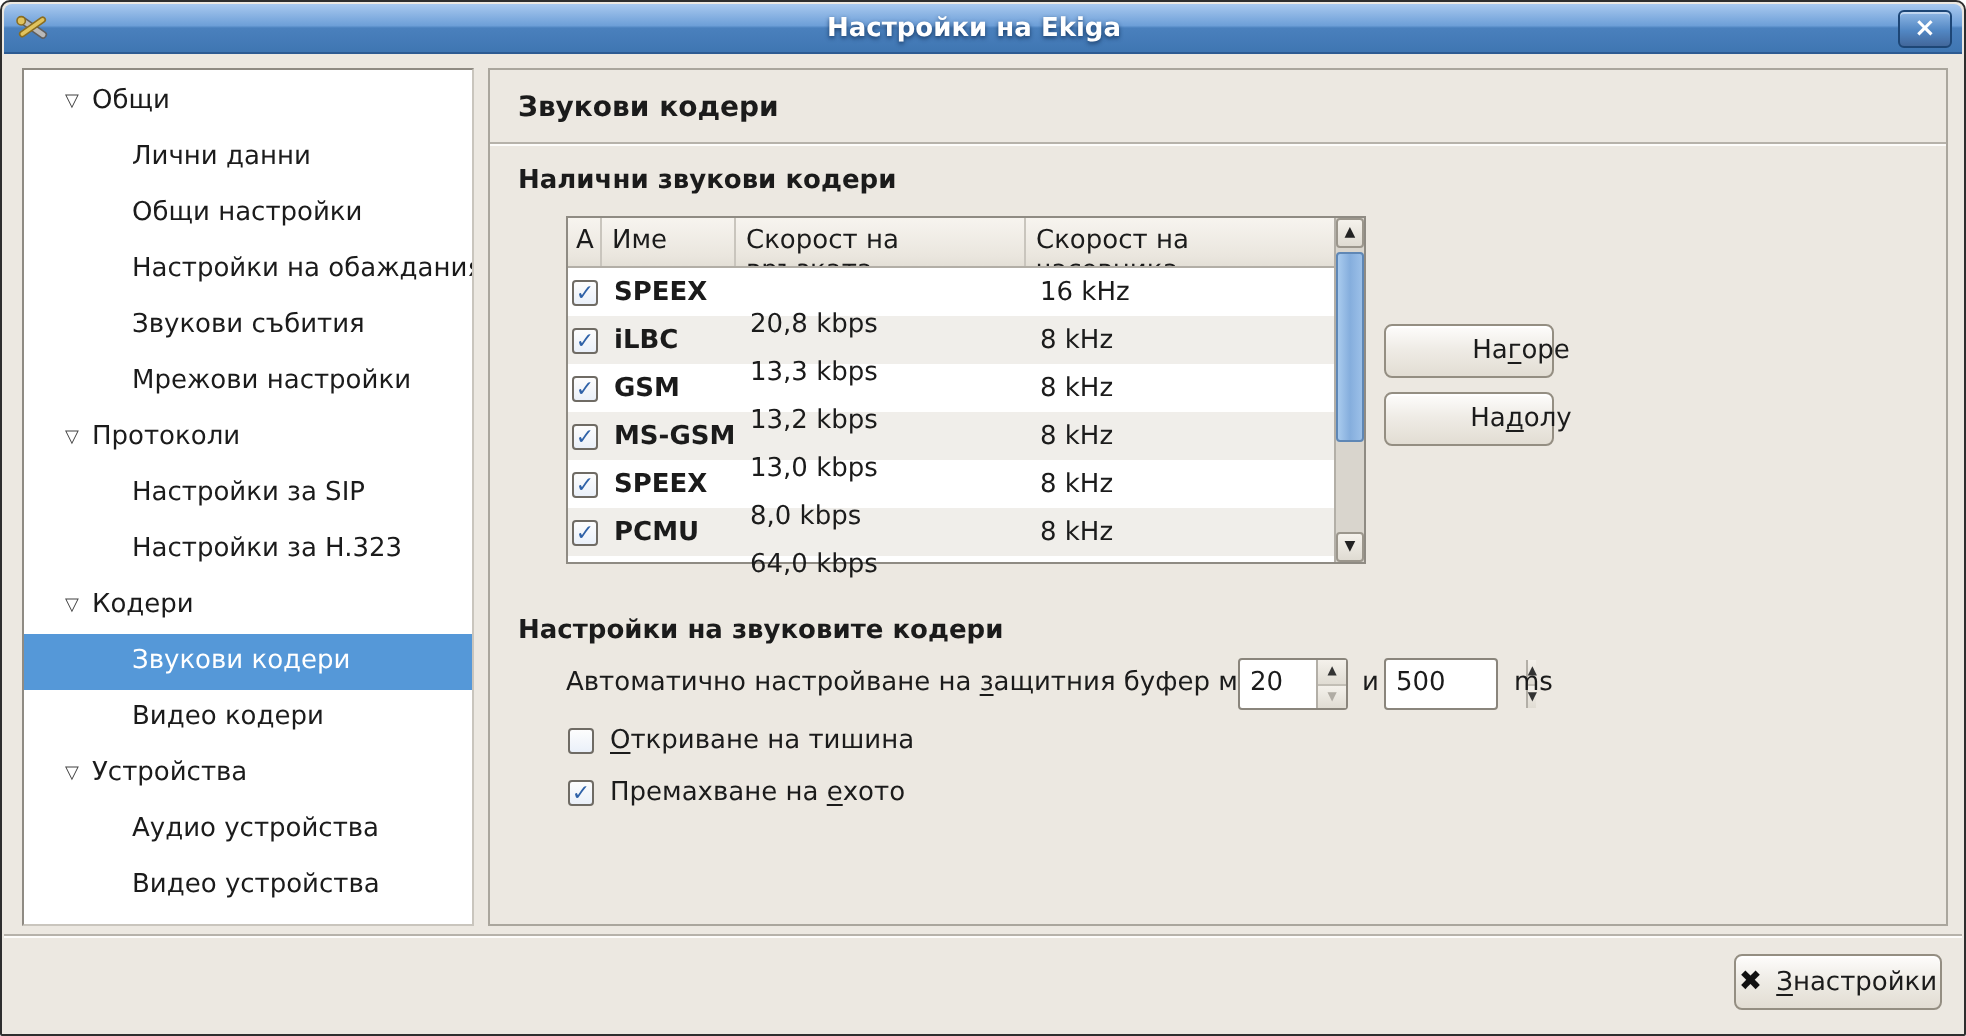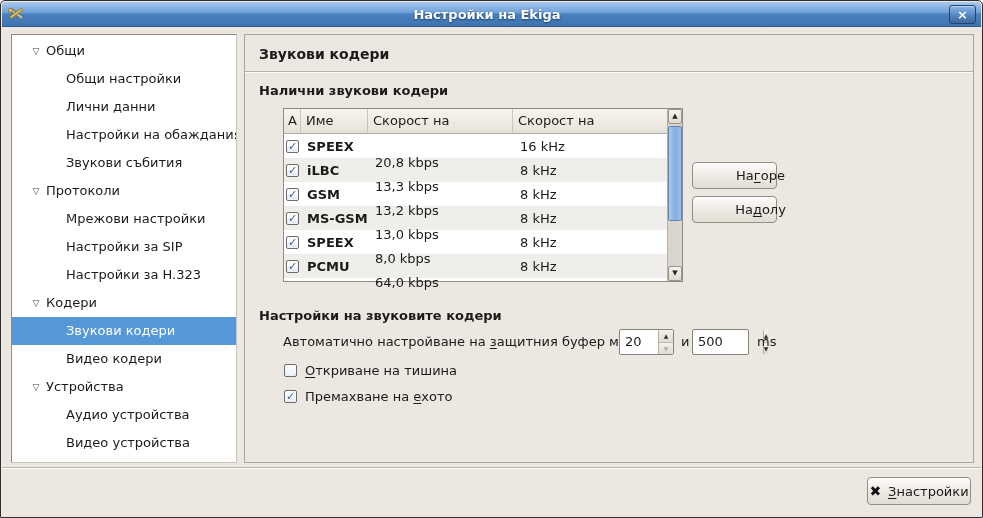--- a/index.html
+++ b/index.html
@@ -147,26 +147,26 @@
       <rect x="2" y="7" width="15" height="3.2" rx="1.4" fill="#b9b9b9" stroke="#5f5f5f" stroke-width="0.8" transform="rotate(35 9 9)"></rect>
       <rect x="2" y="7.4" width="15" height="2.6" rx="1.3" fill="#e0c35e" stroke="#8a6d20" stroke-width="0.8" transform="rotate(-35 9 9)"></rect>
       <circle cx="3.6" cy="5.4" r="2.1" fill="#e0c35e" stroke="#8a6d20" stroke-width="0.8"></circle>
     </svg>
     <div class="title">Настройки на Ekiga</div>
     <div class="close-btn">×</div>
   </div>
 
   <div class="sidebar">
     <div class="tree-row tree-parent"><span class="expander">▽</span><span>Общи</span></div>
+    <div class="tree-row tree-child"><span>Лични данни</span></div>
     <div class="tree-row tree-child"><span>Общи настройки</span></div>
-    <div class="tree-row tree-child"><span>Лични данни</span></div>
     <div class="tree-row tree-child"><span>Настройки на обажданията</span></div>
     <div class="tree-row tree-child"><span>Звукови събития</span></div>
+    <div class="tree-row tree-child"><span>Мрежови настройки</span></div>
     <div class="tree-row tree-parent"><span class="expander">▽</span><span>Протоколи</span></div>
-    <div class="tree-row tree-child"><span>Мрежови настройки</span></div>
     <div class="tree-row tree-child"><span>Настройки за SIP</span></div>
     <div class="tree-row tree-child"><span>Настройки за H.323</span></div>
     <div class="tree-row tree-parent"><span class="expander">▽</span><span>Кодери</span></div>
     <div class="tree-row tree-child selected"><span>Звукови кодери</span></div>
     <div class="tree-row tree-child"><span>Видео кодери</span></div>
     <div class="tree-row tree-parent"><span class="expander">▽</span><span>Устройства</span></div>
     <div class="tree-row tree-child"><span>Аудио устройства</span></div>
     <div class="tree-row tree-child"><span>Видео устройства</span></div>
   </div>
 

